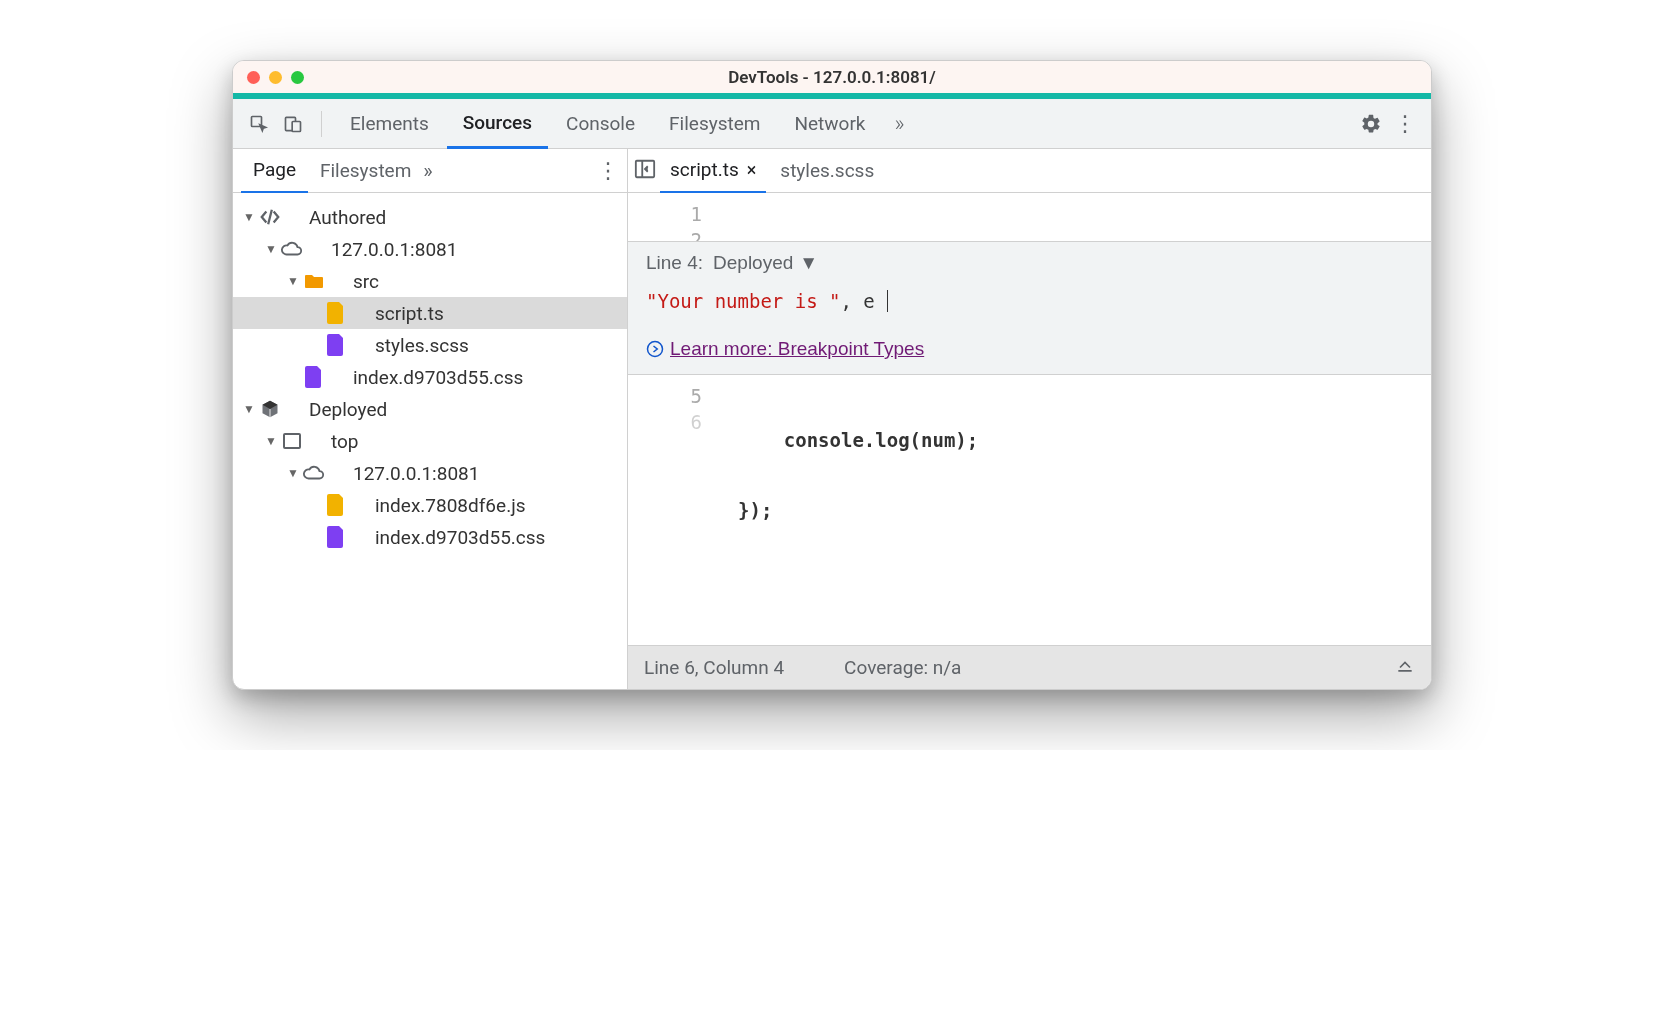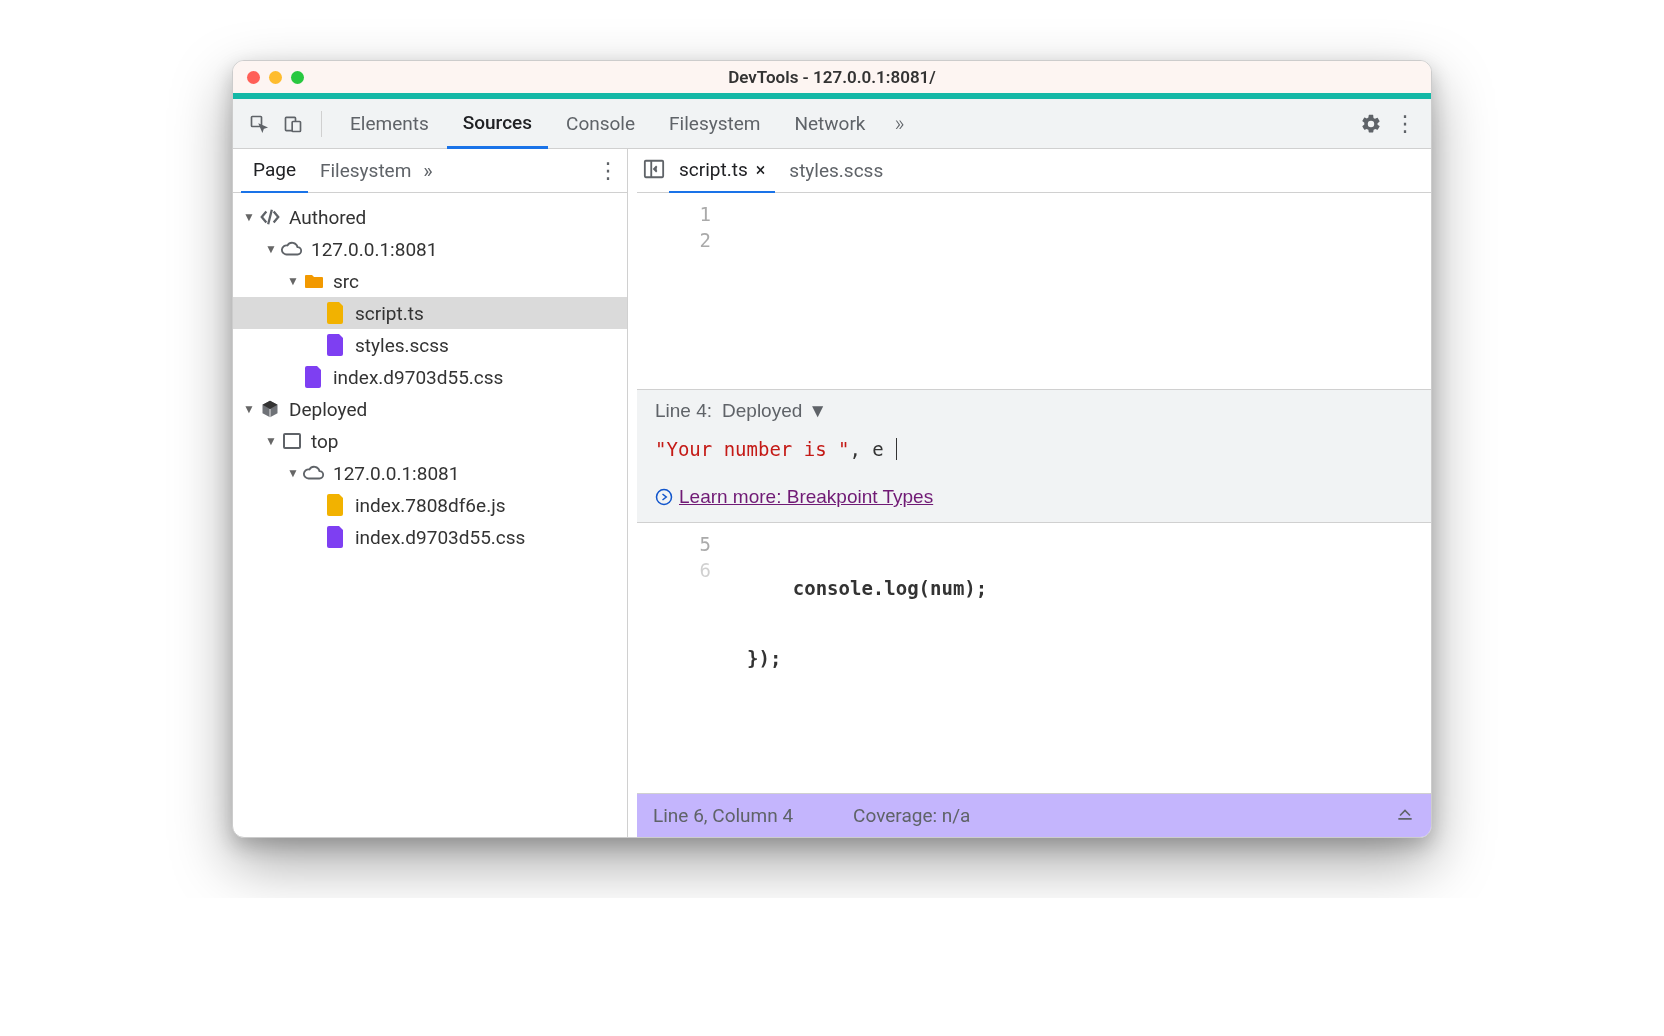--- a/index.html
+++ b/index.html
@@ -42,31 +42,31 @@
     display: flex;
     align-items: center;
     padding: 0 10px;
     gap: 2px;
   }
   .toolbar .iconbtn { width: 32px; height: 32px; display: flex; align-items: center; justify-content: center; color: #5f6368; cursor: pointer; }
   .toolbar .sep { width: 1px; height: 26px; background: #d0d0d0; margin: 0 10px; }
   .tab { padding: 13px 16px; font-size: 19px; color: #5f6368; height: 50px; display: flex; align-items: center; cursor: pointer; }
   .tab.active { color: #202124; border-bottom: 3px solid #1a73e8; font-weight: 500; }
   .spacer { flex: 1; }
-  .body { display: flex; height: 688px; gap: 9px; }
+  .body { display: flex; height: 540px; }
   .sidebar { width: 395px; border-right: 1px solid #d0d0d0; display: flex; flex-direction: column; }
   .sidetabs { height: 44px; border-bottom: 1px solid #d0d0d0; display: flex; align-items: center; padding: 0 8px; }
   .sidetab { padding: 0 12px; font-size: 19px; color: #5f6368; height: 44px; display: flex; align-items: center; cursor: pointer; }
   .sidetab.active { color: #202124; border-bottom: 2px solid #1a73e8; }
   .tree { padding: 8px 0; font-size: 19px; overflow-y: auto; flex: 1; }
   .tree-row { display: flex; align-items: center; height: 32px; padding-right: 8px; cursor: pointer; }
   .tree-row.selected { background: #dadada; }
   .disclosure { width: 12px; color: #666; margin-right: 4px; font-size: 12px; }
   .tree-icon { width: 22px; height: 22px; margin-right: 8px; display: flex; align-items: center; justify-content: center; }
-  .tree-label { white-space: nowrap; }
+  .tree-label { white-space: nowrap; margin-left: 20px; }
   .main { flex: 1; display: flex; flex-direction: column; min-width: 0; }
   .filetabs { height: 44px; border-bottom: 1px solid #d0d0d0; display: flex; align-items: center; padding: 0 6px; gap: 4px; }
   .filetab { padding: 0 10px; font-size: 19px; height: 44px; display: flex; align-items: center; gap: 8px; color: #5f6368; cursor: pointer; }
   .filetab.active { color: #202124; border-bottom: 2px solid #1a73e8; }
   .editor { flex: 1; display: flex; font-family: Menlo, Consolas, monospace; font-size: 19px; overflow: hidden; position: relative; }
   .gutter { width: 90px; text-align: right; padding: 8px 16px 8px 8px; color: #aaa; background: #fff; user-select: none; }
   .gutter .ln { height: 26px; line-height: 26px; }
   .gutter .faded { opacity: 0.55; }
   .code { flex: 1; padding: 8px 0 8px 20px; white-space: pre; overflow: hidden; }
   .code .line { height: 26px; line-height: 26px; font-weight: bold; }
@@ -78,21 +78,21 @@
     font-family: -apple-system, sans-serif;
     font-size: 19px;
   }
   .logpoint-header { display: flex; align-items: center; color: #5f6368; margin-bottom: 10px; gap: 10px; }
   .logpoint-input { font-family: Menlo, monospace; font-size: 19px; color: #333; padding: 6px 0 12px 0; }
   .logpoint-input .str { color: #c41a16; }
   .learn { color: #701a75; text-decoration: underline; display: flex; align-items: center; gap: 6px; margin-top: 14px; }
   .statusbar {
     height: 44px;
     border-top: 1px solid #d0d0d0;
-    background: #c4b5fd;
+    background: #e5e5e5;
     display: flex;
     align-items: center;
     padding: 0 16px;
     font-size: 19px;
     color: #5f6368;
     gap: 10px;
   }
   .highlight-from {
     border: 4px solid #1a49ff;
     border-radius: 14px;

